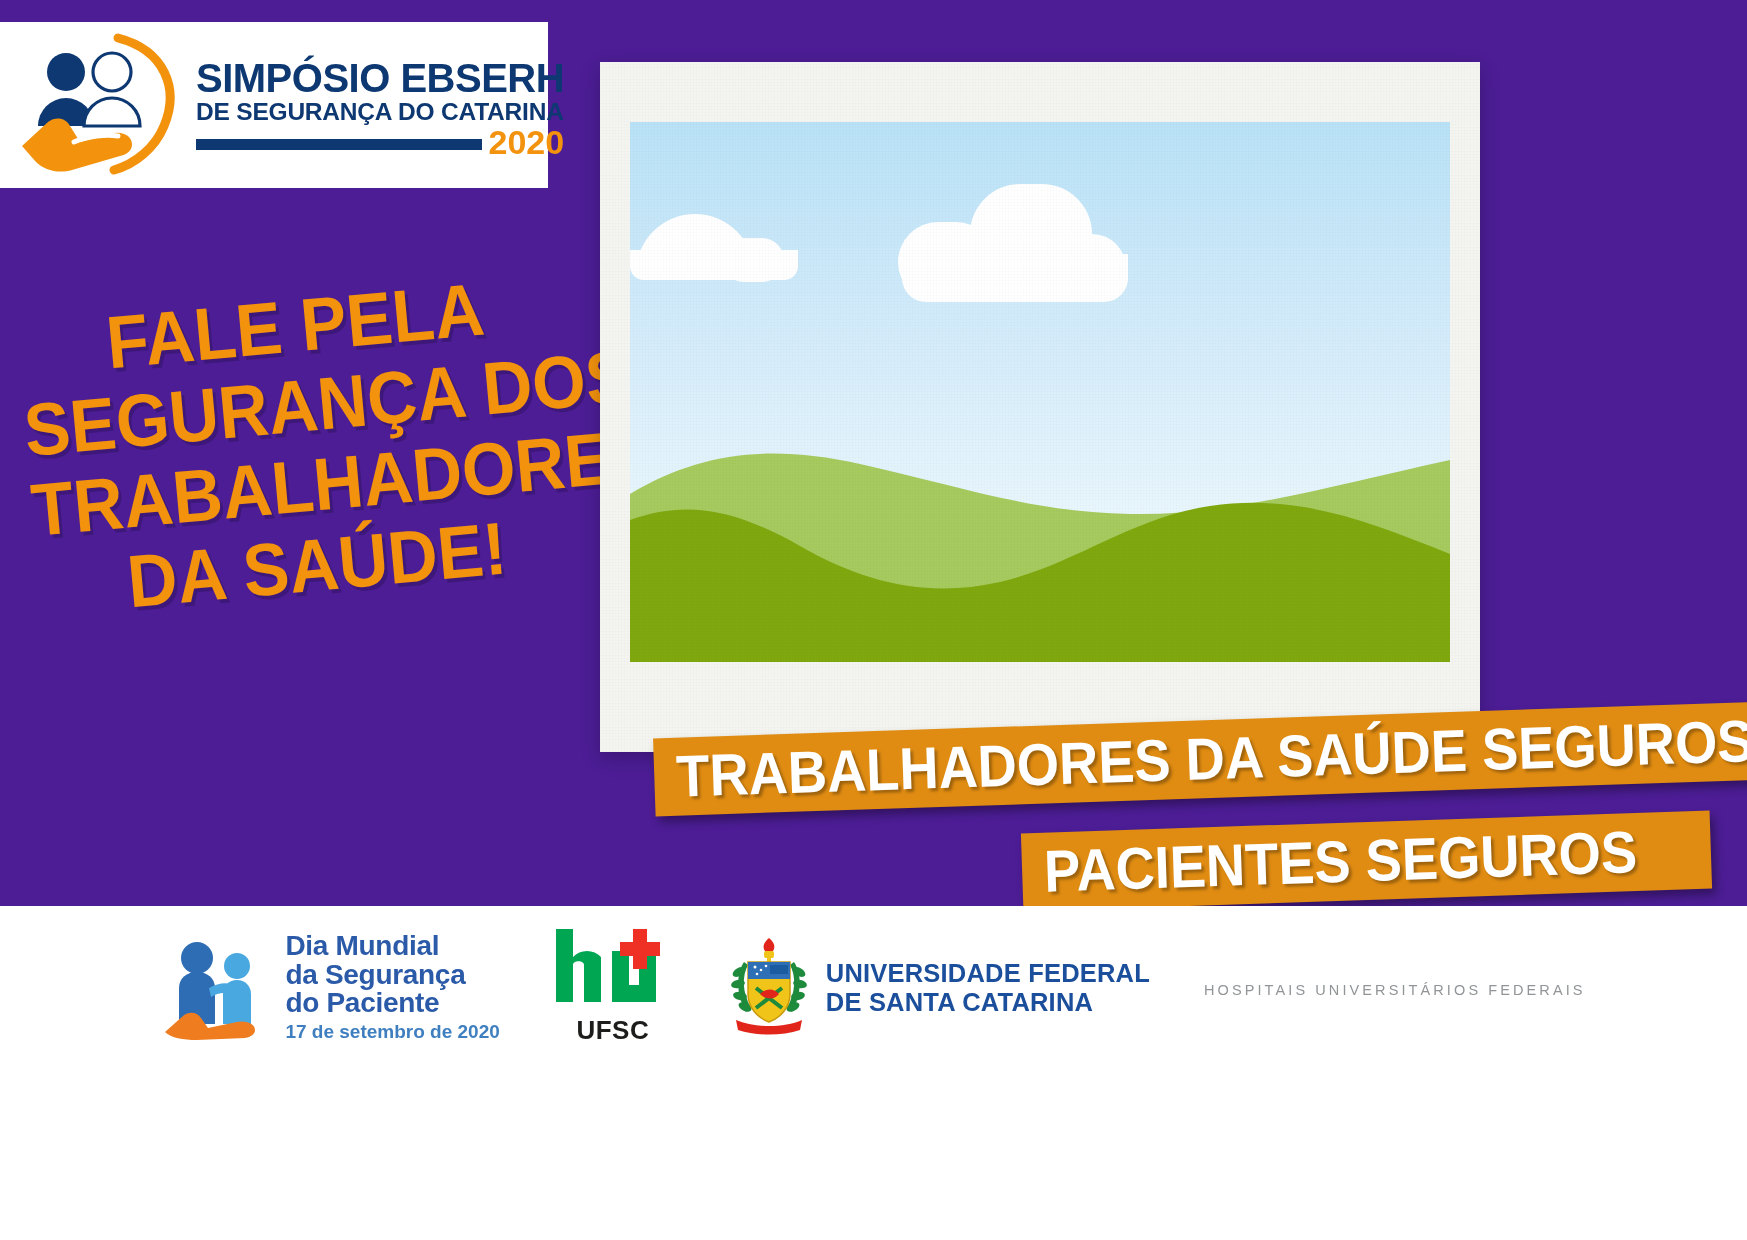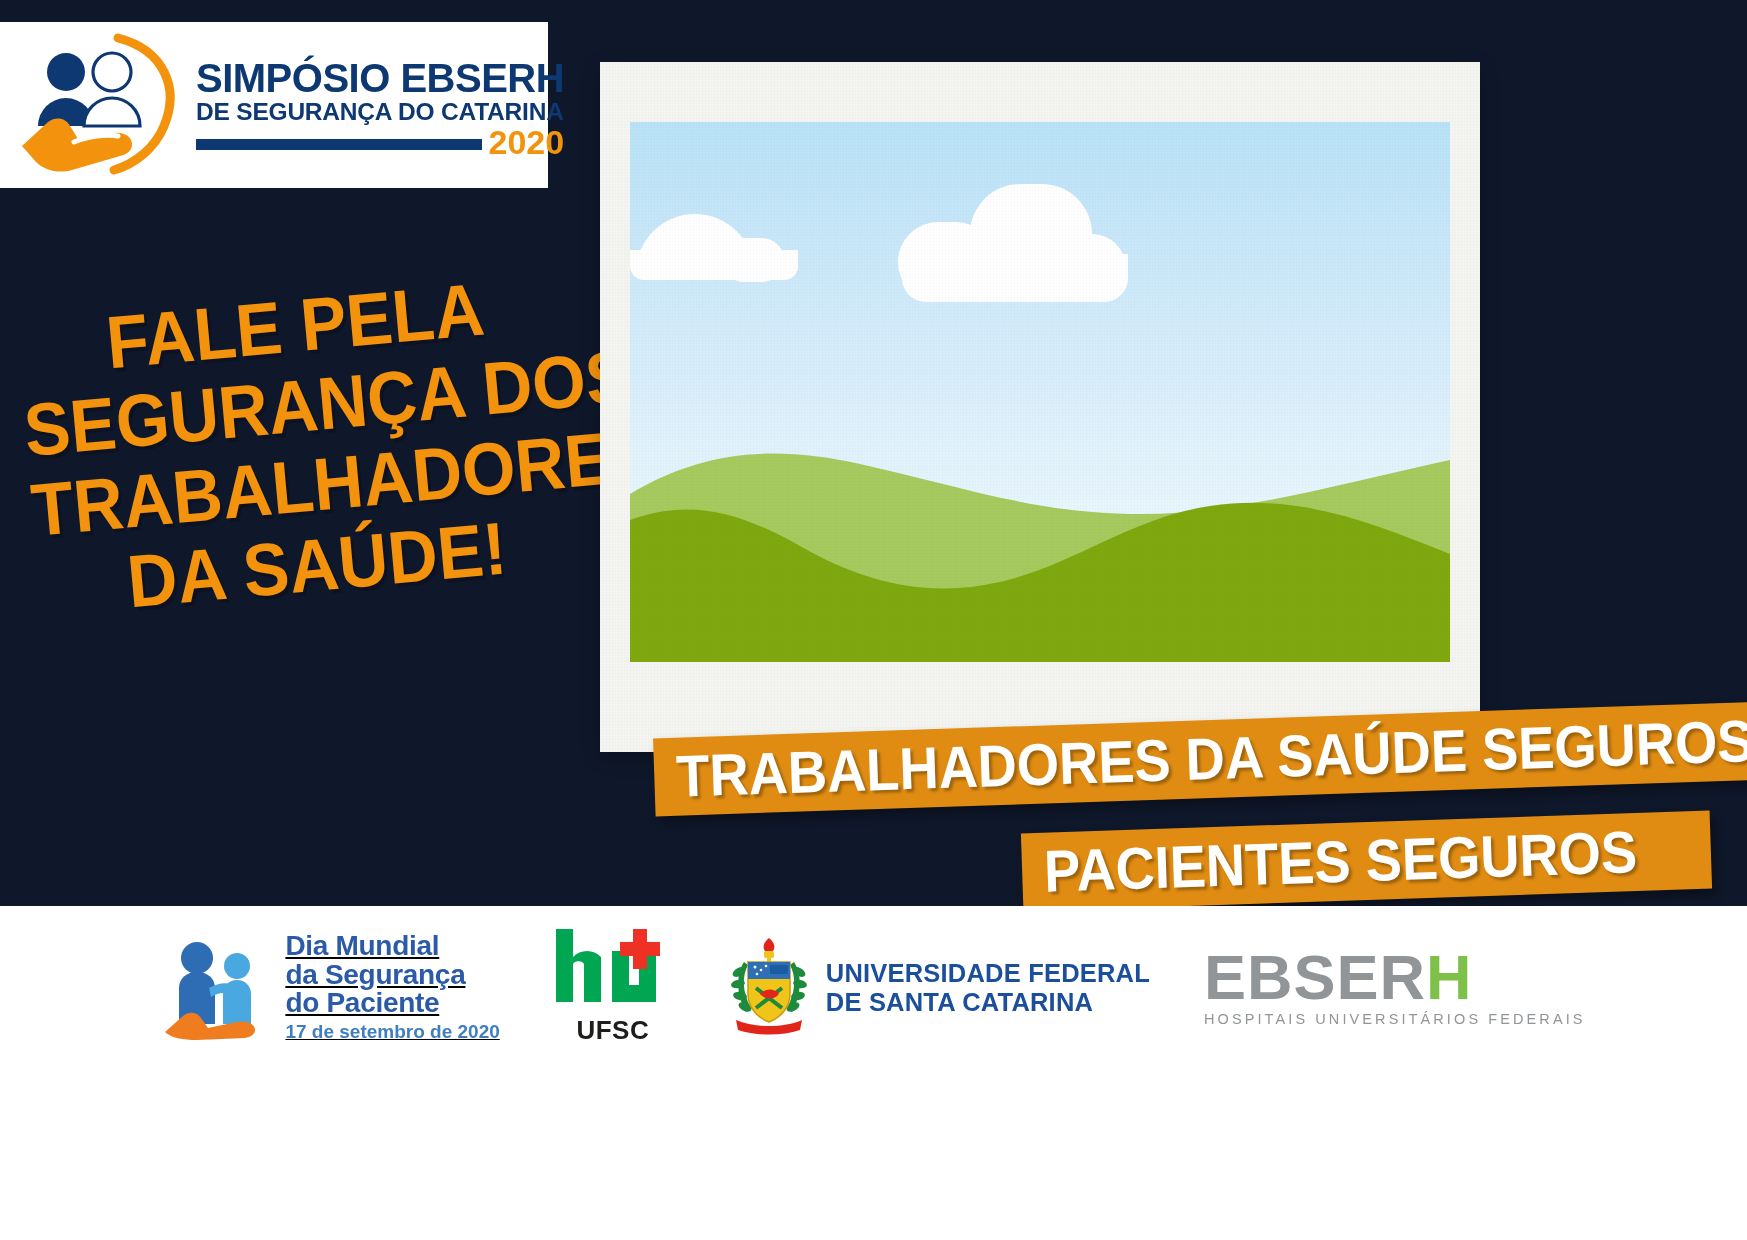--- a/index.html
+++ b/index.html
@@ -6,21 +6,21 @@
   html, body {
     width: 1747px; height: 1240px;
     overflow: hidden;
     background: #ffffff;
     font-family: "Liberation Sans", sans-serif;
   }
 
   #poster {
     position: relative;
     width: 1747px; height: 1069px;
-    background: #0f172a;
+    background: #4c1d95;
     overflow: hidden;
   }
 
   
   .logo-plate {
     position: absolute;
     left: 0; top: 22px;
     width: 548px; height: 166px;
     background: #ffffff;
     display: flex;
@@ -154,21 +154,21 @@
     width: 1747px; height: 163px;
     background: #ffffff;
     display: flex;
     align-items: center;
     justify-content: center;
     gap: 54px;
   }
   .footer-logo { display: flex; align-items: center; }
 
   
-  .dm-text { margin-left: 12px; text-decoration: underline; }
+  .dm-text { margin-left: 12px; }
   .dm-title {
     color: #2a5aa8;
     font-weight: bold;
     font-size: 28px;
     line-height: 1.02;
     letter-spacing: -0.3px;
   }
   .dm-date {
     color: #3f7fc0;
     font-weight: bold;
@@ -354,18 +354,17 @@
           <path d="M10 84 C28 92 58 92 76 84 L74 94 C56 100 30 100 12 94 Z" fill="#e1251b"></path>
         </svg>
       </div>
       <div class="ufsc-text">
         <div>UNIVERSIDADE FEDERAL</div>
         <div>DE SANTA CATARINA</div>
       </div>
     </div>
 
     <div class="footer-logo eb-wrap">
-      <div class="eb-word"><span>EBSER</span><span class="eb-h">H</span></div>
       <div class="eb-sub">HOSPITAIS UNIVERSITÁRIOS FEDERAIS</div>
     </div>
 
   </div>
 </div>
 
 </body></html>

